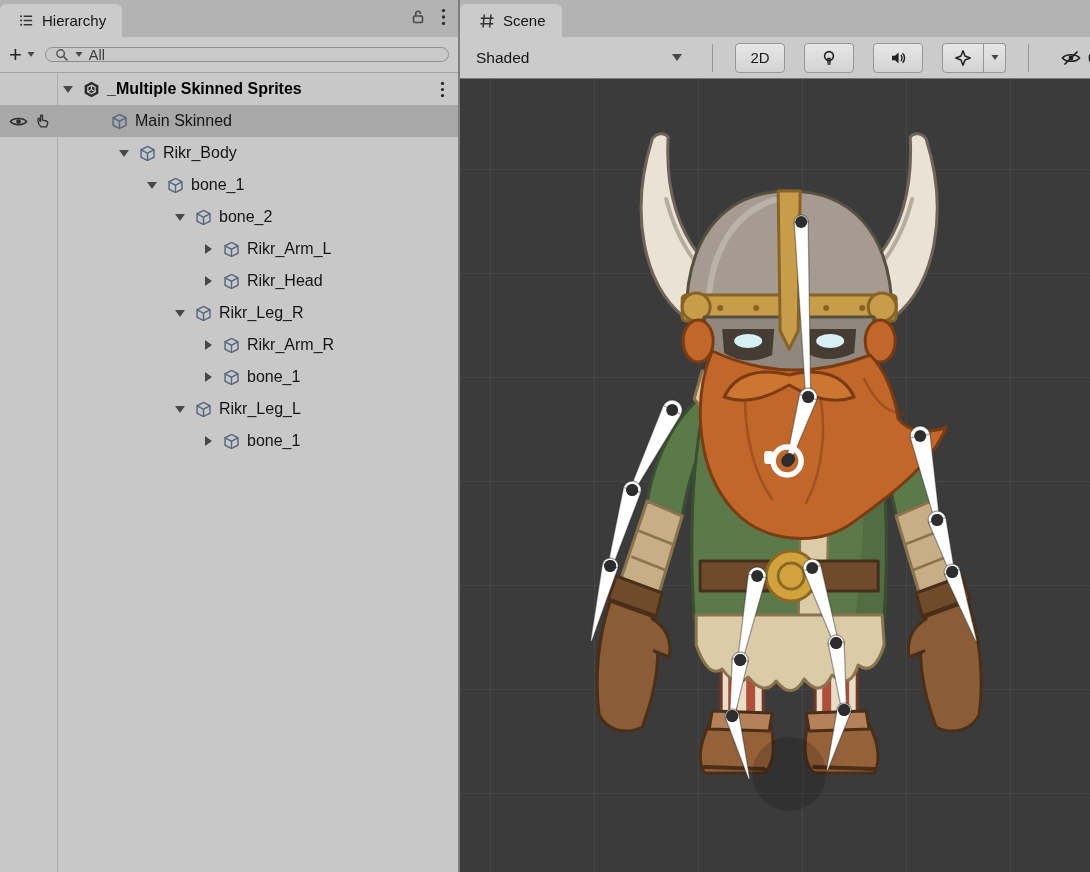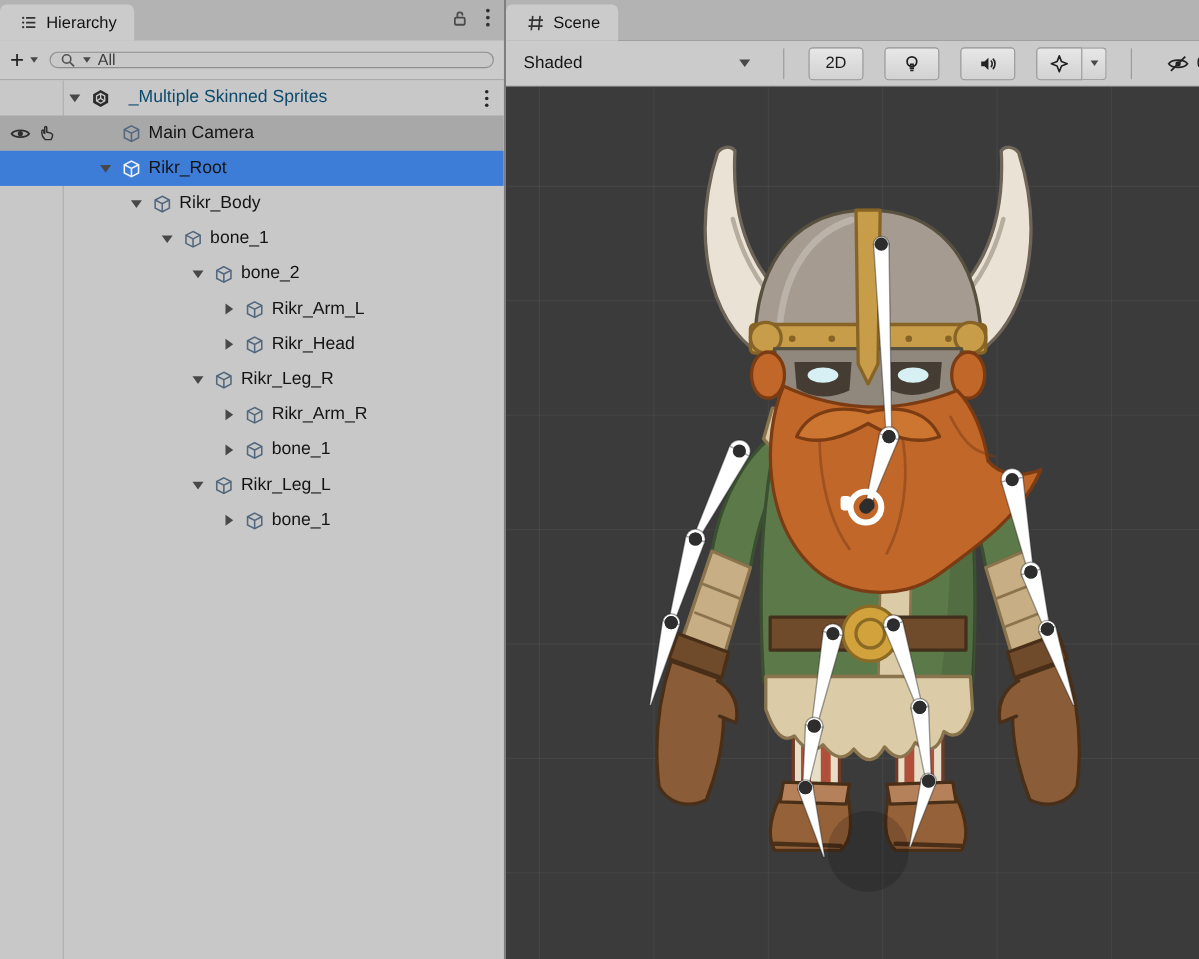--- a/index.html
+++ b/index.html
@@ -25,21 +25,21 @@
   .tree::before { content:""; position:absolute; left:57px; top:0; bottom:0; width:1px; background:#adadad; }
   .tree-row { height:32px; display:flex; align-items:center; font-size:16px; color:#141414; position:relative; }
   .tree-row.highlight { background:var(--row-highlight,#a8a8a8); }
   .tree-row.selected { background:var(--selection-blue,#3d7cd7); }
   .tree-row.selected .row-icon { color:#eef3fa; }
   .row-gutter { width:57px; flex:none; height:100%; display:flex; align-items:center; gap:7px; padding-left:9px; }
   .row-indent { flex:none; height:1px; }
   .row-toggle { width:22px; flex:none; display:flex; align-items:center; justify-content:center; }
   .row-icon { width:24px; flex:none; display:flex; align-items:center; justify-content:center; color:#53687e; margin-right:4px; }
   .row-label { white-space:nowrap; }
-  .row-label.bold { font-weight:400; color:#0c4a6e;margin-left:10px; }
+  .row-label.bold { font-weight:700; color:#000000; }
   .row-kebab { margin-left:auto; padding-right:13px; display:flex; align-items:center; }
 
   .tri-down { width:0; height:0; border-left:5.5px solid transparent; border-right:5.5px solid transparent; border-top:7px solid #484848; }
   .tri-right { width:0; height:0; border-top:5.5px solid transparent; border-bottom:5.5px solid transparent; border-left:7px solid #484848; }
   .tri-down.tiny { transform:scale(.7); }
 
   
   .right { flex:1; display:flex; flex-direction:column; background:var(--viewport-bg,#3b3b3b); }
   .right .tabstrip { background:var(--strip-bg,#b3b3b3); }
   .scene-toolbar { height:42px; flex:none; background:var(--tab-bg,#cbcbcb); border-bottom:1px solid #777; display:flex; align-items:center; padding:0 8px; gap:19px; }
@@ -148,35 +148,21 @@
             </span>
           </div>
           <div class="row-indent" style="width: 28px;"></div>
           <div class="row-toggle"></div>
           <span class="row-icon">
             <svg width="19" height="19" viewBox="0 0 20 20">
               <path d="M10 2.6 L16.8 6.1 L16.8 13.9 L10 17.4 L3.2 13.9 L3.2 6.1 Z" fill="none" stroke="currentColor" stroke-width="1.5"></path>
               <path d="M3.2 6.1 L10 9.6 L16.8 6.1 M10 9.6 L10 17.4" fill="none" stroke="currentColor" stroke-width="1.5"></path>
             </svg>
           </span>
-          <span class="row-label">Main Camera</span>
-        </div>
-        <div class="tree-row selected">
-          <div class="row-gutter"></div>
-          <div class="row-indent" style="width: 28px;"></div>
-          <div class="row-toggle">
-            <span class="tri-down"></span>
-          </div>
-          <span class="row-icon">
-            <svg width="19" height="19" viewBox="0 0 20 20">
-              <path d="M10 2.6 L16.8 6.1 L16.8 13.9 L10 17.4 L3.2 13.9 L3.2 6.1 Z" fill="none" stroke="currentColor" stroke-width="1.5"></path>
-              <path d="M3.2 6.1 L10 9.6 L16.8 6.1 M10 9.6 L10 17.4" fill="none" stroke="currentColor" stroke-width="1.5"></path>
-            </svg>
-          </span>
-          <span class="row-label">Rikr_Root</span>
+          <span class="row-label">Main Skinned</span>
         </div>
         <div class="tree-row">
           <div class="row-gutter"></div>
           <div class="row-indent" style="width: 56px;"></div>
           <div class="row-toggle">
             <span class="tri-down"></span>
           </div>
           <span class="row-icon">
             <svg width="19" height="19" viewBox="0 0 20 20">
               <path d="M10 2.6 L16.8 6.1 L16.8 13.9 L10 17.4 L3.2 13.9 L3.2 6.1 Z" fill="none" stroke="currentColor" stroke-width="1.5"></path>

